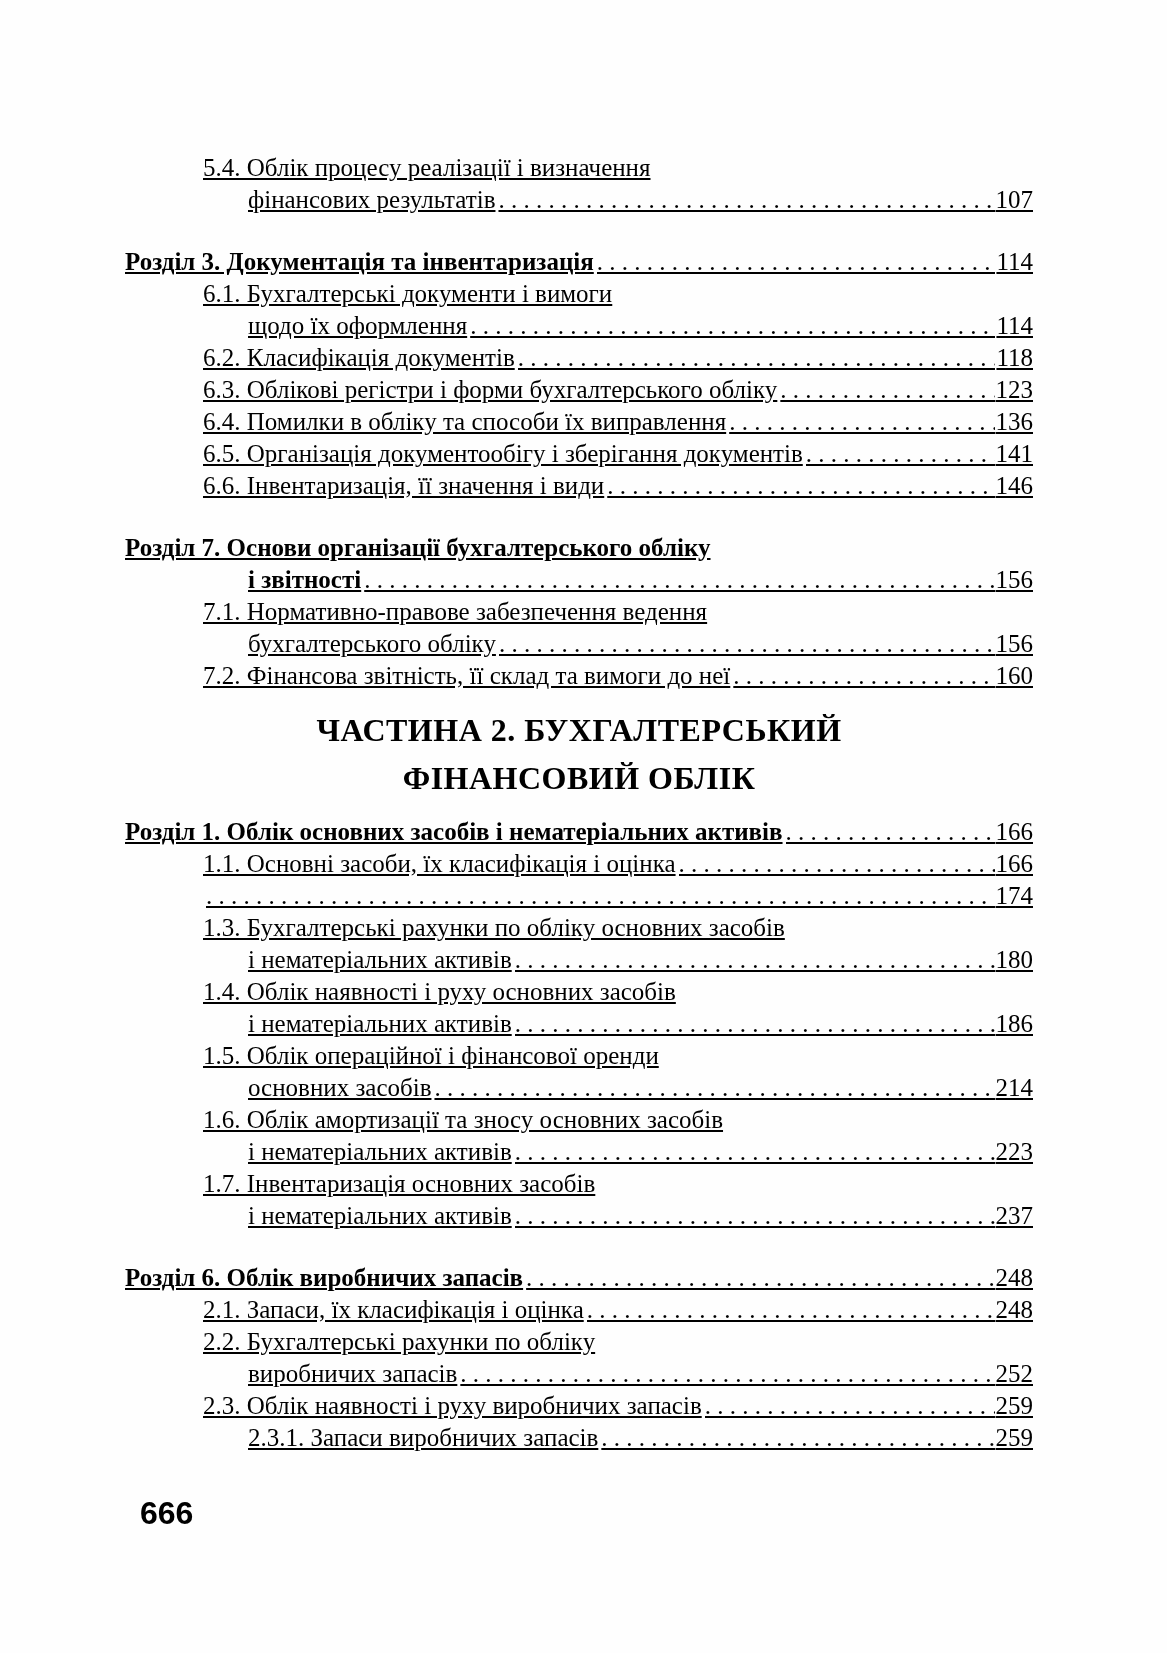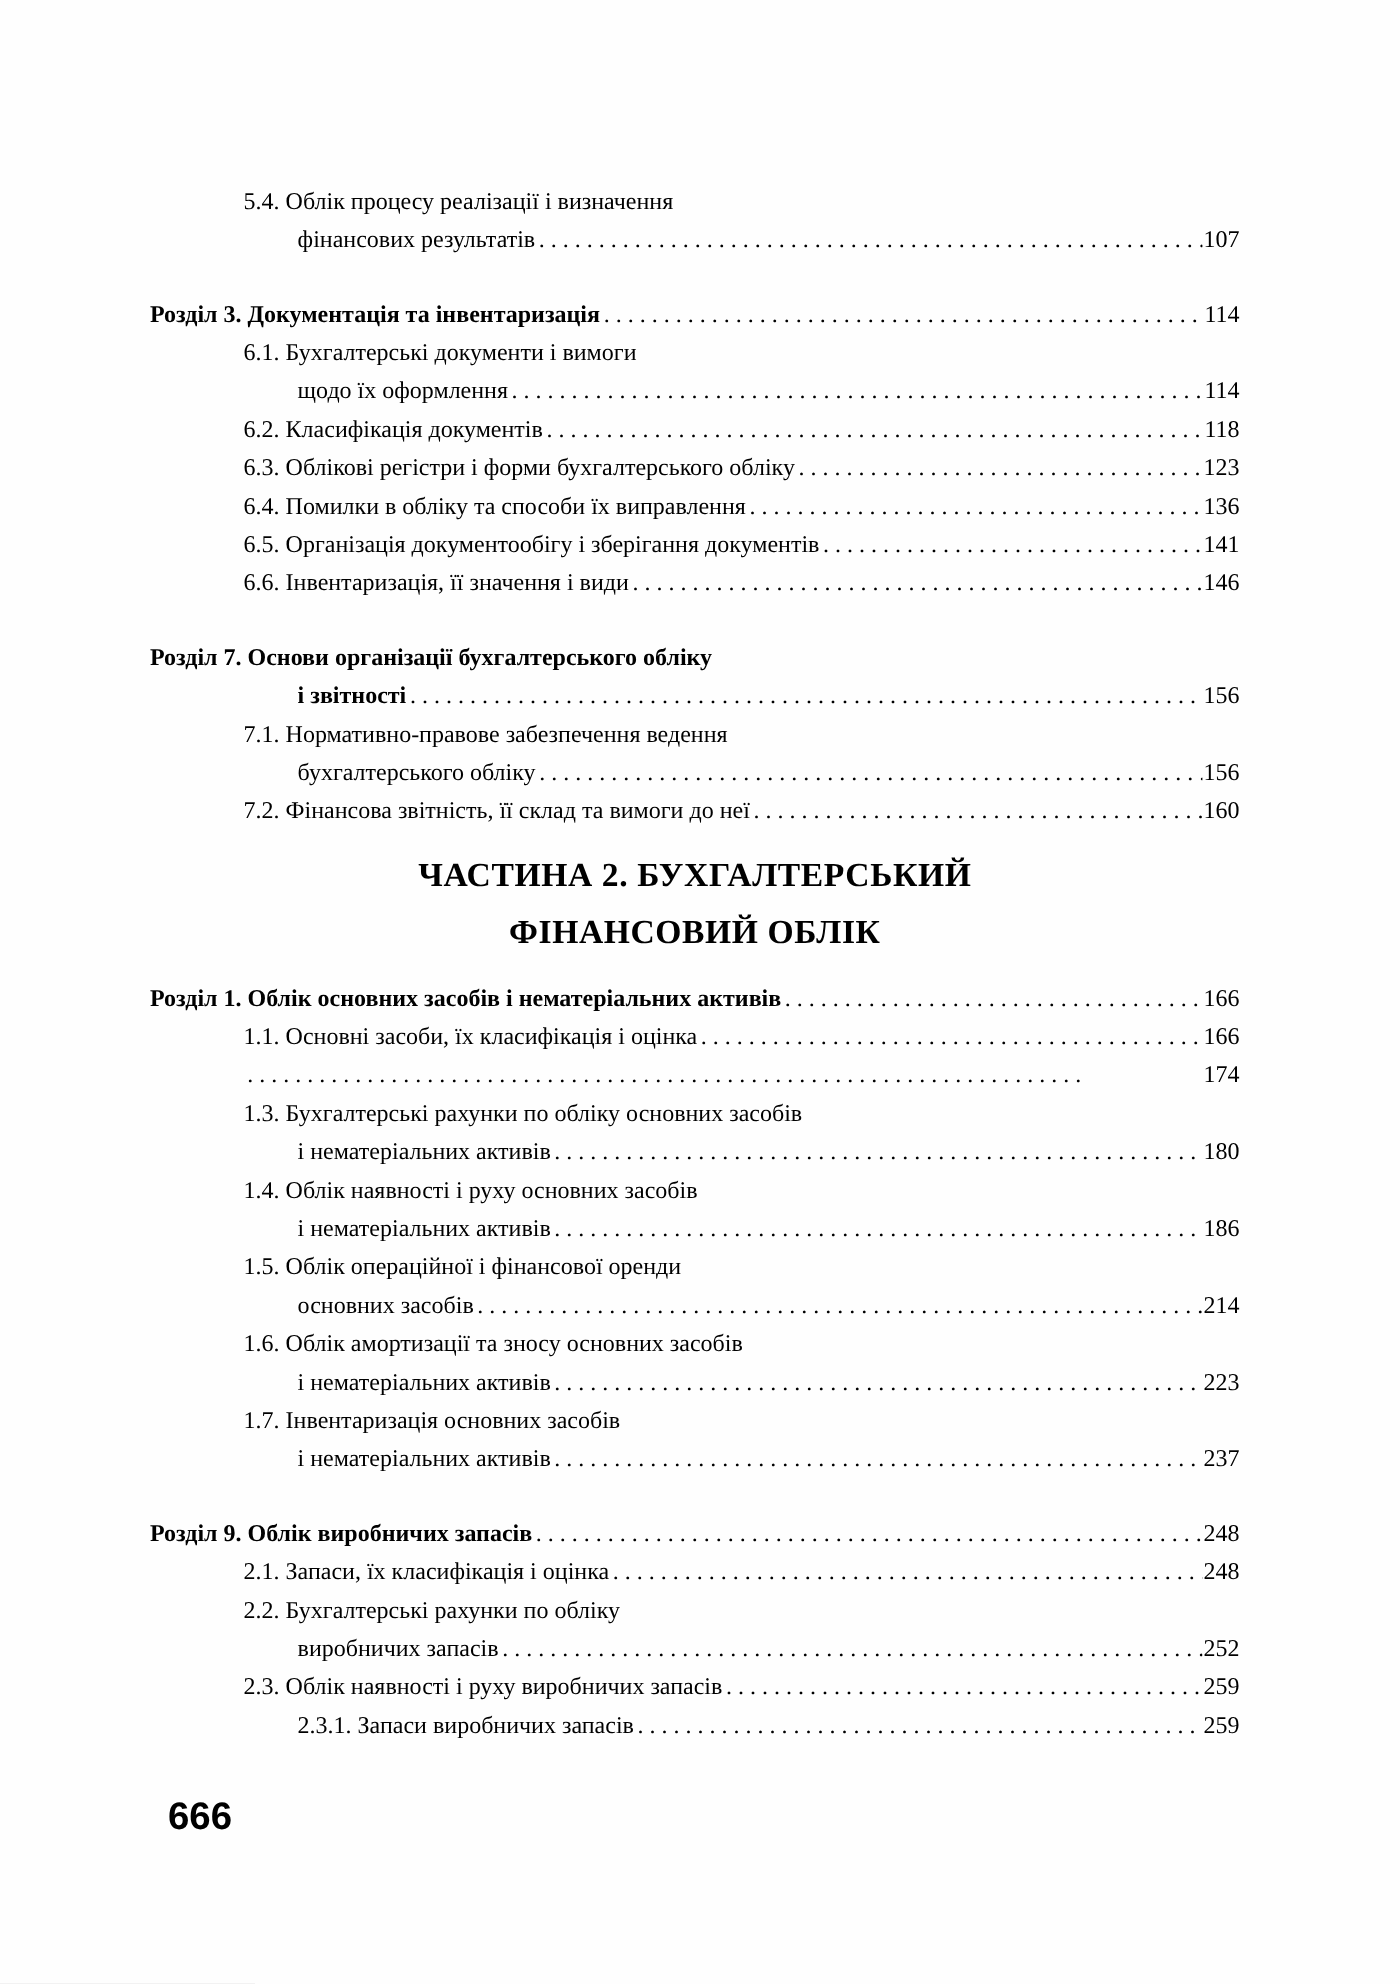--- a/index.html
+++ b/index.html
@@ -12,41 +12,42 @@
     overflow:hidden;
   }
   .content {
     position:absolute;
     left:125px; top:152px;
     width:908px;
   }
   .row {
     display:flex;
     align-items:flex-start;
-    font-size:20px;
+    font-size:25px;
     line-height:32px;
+    text-decoration:underline;
   }
   .i1 { padding-left:78px; }
   .i2 { padding-left:123px; }
   .b .t { font-weight:bold; }
   .gap { margin-top:30px; }
   .t { flex:0 0 auto; white-space:pre; }
   .leader {
     flex:1 1 auto;
     overflow:hidden;
     white-space:nowrap;
     margin-left:3px;
     font-weight:normal;
   }
   .leader::after {
     content:" . . . . . . . . . . . . . . . . . . . . . . . . . . . . . . . . . . . . . . . . . . . . . . . . . . . . . . . . . . . . . . . . . . . . . .";
   }
   .pg { flex:0 0 auto; font-weight:normal; padding-left:1px; }
   .part-heading {
-    font-size:28px;
+    font-size:32px;
     line-height:48px;
     font-weight:bold;
     text-align:center;
     margin-top:14px;
     margin-bottom:14px;
     letter-spacing:0.5px;
   }
   .footer {
     position:absolute;
     left:140px; top:1496px;
@@ -186,21 +187,21 @@
     <div class="row i1">
         <span class="t">1.7. Інвентаризація основних засобів</span>
       </div>
     <div class="row i2">
         <span class="t">і нематеріальних активів</span>
         <span class="leader"></span>
         <span class="pg">237</span>
       </div>
 
     <div class="row i0 b gap">
-        <span class="t">Розділ 9. Облік виробничих запасів</span>
+        <span class="t">Розділ 6. Облік виробничих запасів</span>
         <span class="leader"></span>
         <span class="pg">248</span>
       </div>
     <div class="row i1">
         <span class="t">2.1. Запаси, їх класифікація і оцінка</span>
         <span class="leader"></span>
         <span class="pg">248</span>
       </div>
     <div class="row i1">
         <span class="t">2.2. Бухгалтерські рахунки по обліку</span>

